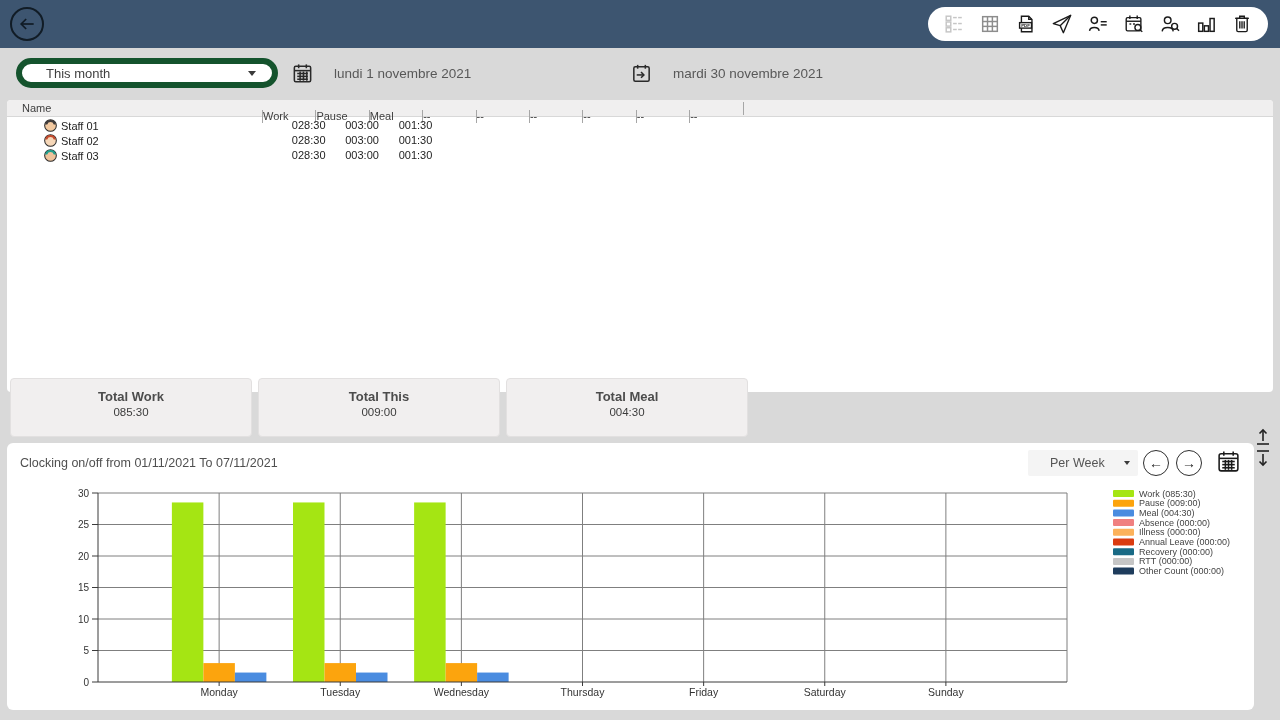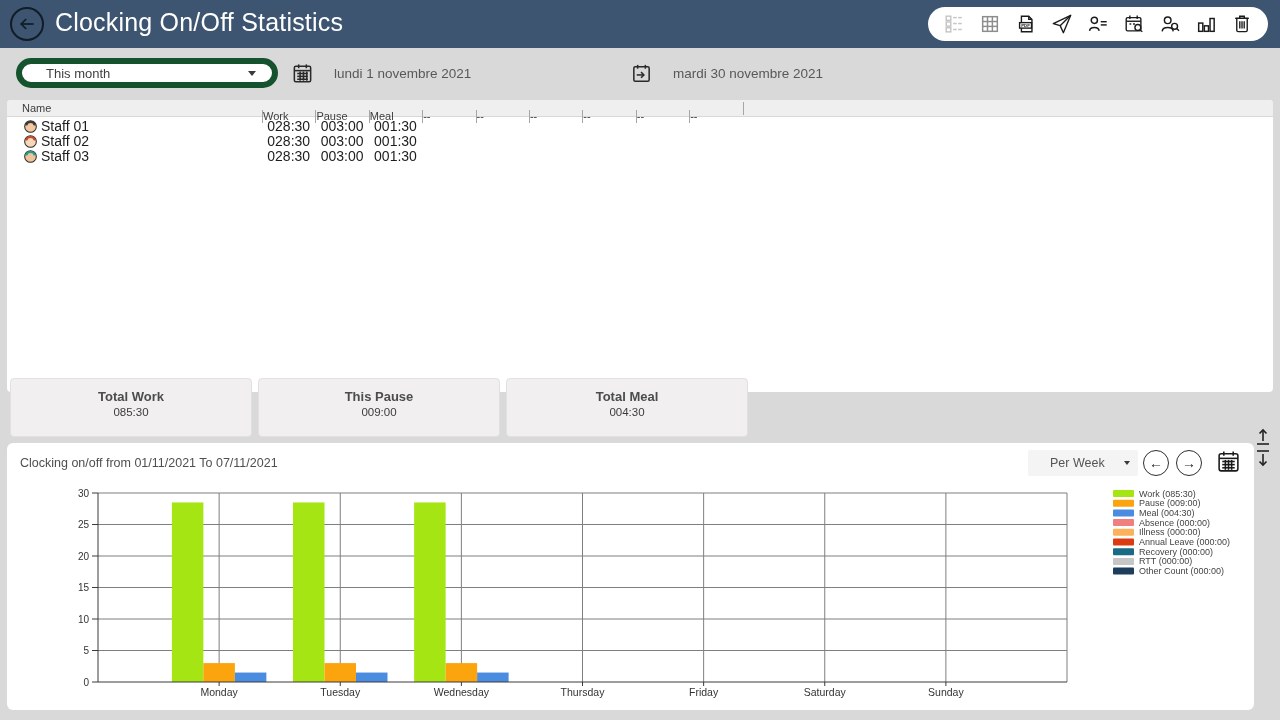--- a/index.html
+++ b/index.html
@@ -31,21 +31,21 @@
 
   
   .staff-panel { position:absolute; left:7px; top:100px; width:1266px; height:292px; background:#FFFFFF;
     border-radius:4px; overflow:hidden; }
   .table-header { display:flex; height:17px; background:#F0EFEF; border-bottom:1px solid #D8D8D8;
     font-size:11px; color:#3E3E3E; align-items:center; }
   .table-header .col-name { width:255px; padding-left:15px; }
   .table-header .col { width:53.4px; border-left:1px solid #A6A6A6; line-height:13px; height:13px;margin-top:16px; }
   .table-header .col-end { width:0; border-left:1px solid #A6A6A6; height:13px; }
   .table-body { padding-top:2px; }
-  .table-row { display:flex; height:15px; align-items:flex-end; font-size:14px; color:#1D1D1D; cursor:pointer; }
+  .table-row { display:flex; height:15px; align-items:flex-start; font-size:11px; color:#1D1D1D; cursor:pointer;padding-left:20px; }
   .cell-name { width:255px; padding-left:17px; display:flex; align-items:center; gap:4px; }
   .cell-name svg { width:13px; height:13px; flex:none; }
   .cell { width:53.4px; text-align:center; }
 
   
   .card { position:absolute; top:378px; width:242px; height:59px; background:#F1EFEF;
     border:1px solid #E2E0E0; border-radius:4px; text-align:center; }
   .card-label { margin-top:10px; font-size:13px; color:#4C4C4C;font-weight:bold; }
   .card-value { margin-top:2px; font-size:11.5px; color:#3C3C3C; }
 
@@ -70,21 +70,20 @@
 </head>
 <body>
 
 <div class="app-header">
   <div class="back-button">
     <svg width="20" height="20" viewBox="0 0 24 24" fill="none" stroke="#0F1A24" stroke-width="2">
       <line x1="20" y1="12" x2="5" y2="12"></line>
         <polyline points="11,6 5,12 11,18"></polyline>
     </svg>
   </div>
-  <div class="page-title">Clocking On/Off Statistics</div>
 
   <div class="toolbar">
     <svg class="tb-icon" viewBox="0 0 24 24" fill="none" stroke="#C6C6C6" stroke-width="1.6">
       <rect x="3.5" y="3.5" width="5" height="4.5"></rect>
         <line x1="11" y1="5" x2="15" y2="5"></line>
         <line x1="16.5" y1="5" x2="20.5" y2="5"></line>
       <rect x="3.5" y="9.8" width="5" height="4.5"></rect>
         <line x1="11" y1="11.5" x2="15" y2="11.5"></line>
         <line x1="16.5" y1="11.5" x2="20.5" y2="11.5"></line>
       <rect x="3.5" y="16.1" width="5" height="4.5"></rect>
@@ -248,21 +247,21 @@
         <div class="cell"></div>
       </div>
     </div>
 </div>
 
 <div class="card" style="left:10px;">
   <div class="card-label">Total Work</div>
   <div class="card-value">085:30</div>
 </div>
 <div class="card" style="left:258px;">
-  <div class="card-label">This Pause</div>
+  <div class="card-label">Total This</div>
   <div class="card-value">009:00</div>
 </div>
 <div class="card" style="left:506px;">
   <div class="card-label">Total Meal</div>
   <div class="card-value">004:30</div>
 </div>
 
 <div class="chart-panel">
   <svg id="chart-svg" width="1247" height="267">
       <line x1="91" y1="207.5" x2="1060" y2="207.5" stroke="#7F7F7F" stroke-width="1"></line>

